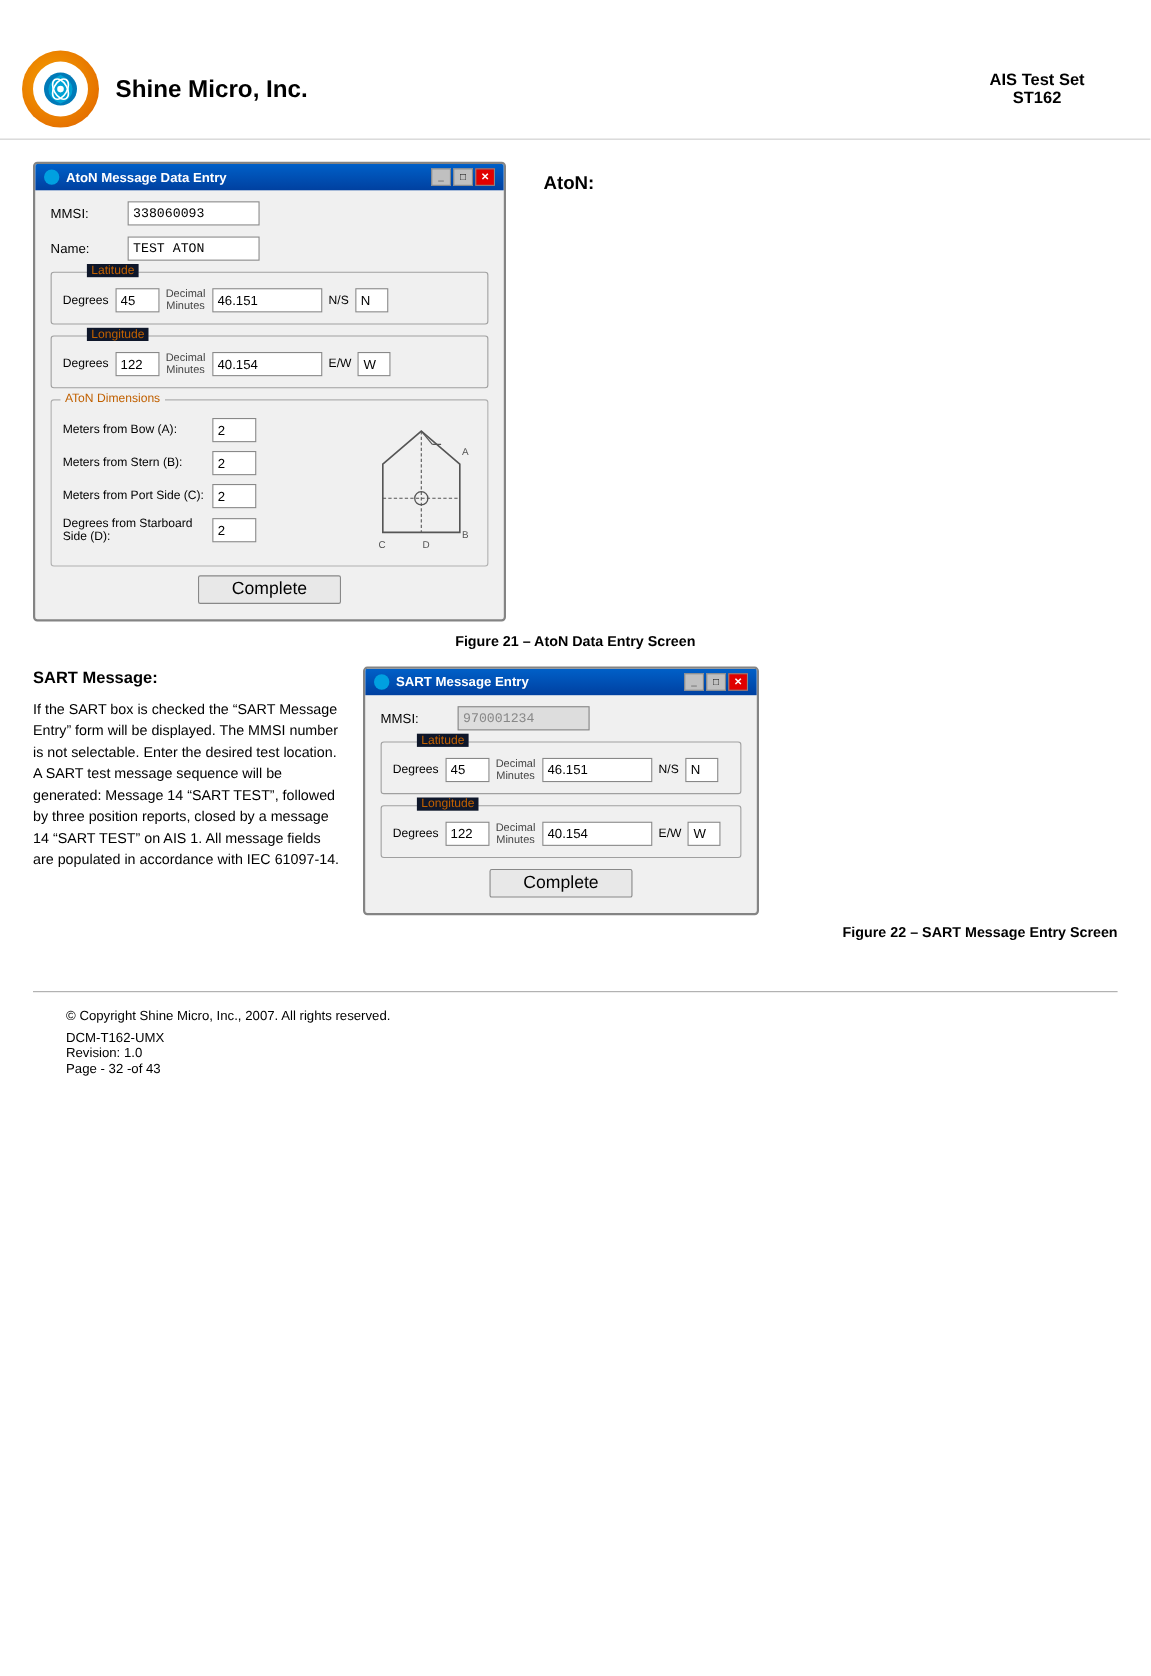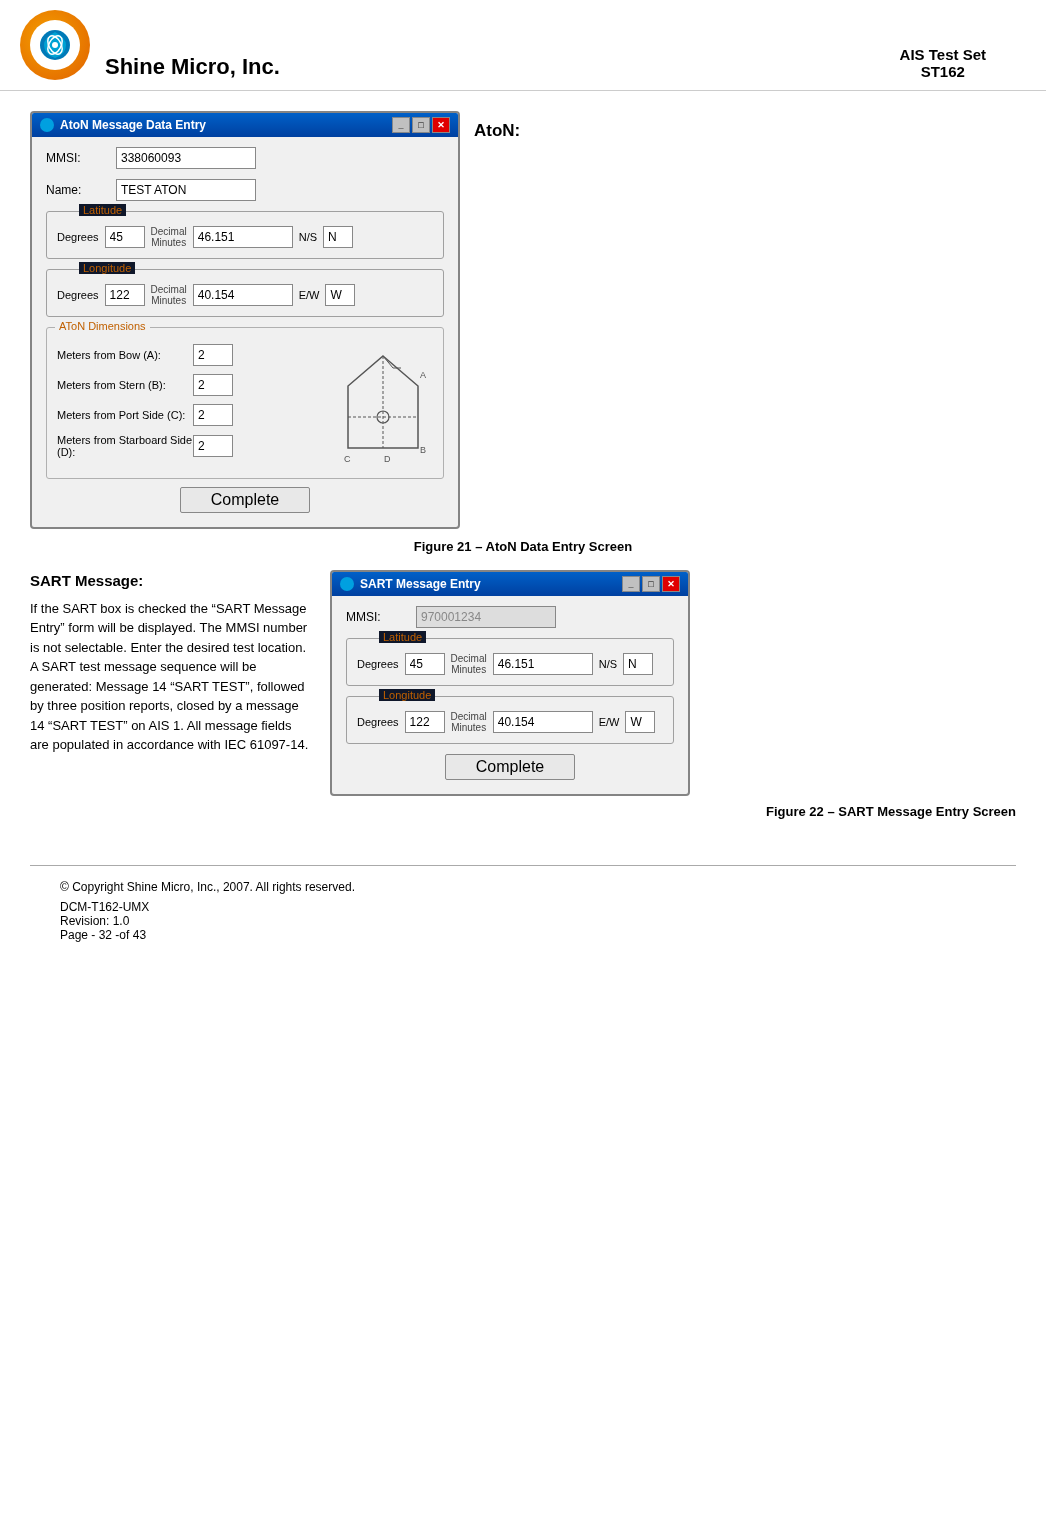--- a/index.html
+++ b/index.html
@@ -8,23 +8,24 @@
       font-size: 13px;
       background: #fff;
       width: 1046px;
       min-height: 1524px;
       color: #000;
     }
 
     
     .header {
       display: flex;
-      align-items: flex-end;
+      align-items: center;
       padding: 10px 20px;
       border-bottom: 1px solid #ccc;
+      margin-top: 36px;
     }
     .logo-circle {
       width: 70px;
       height: 70px;
       border-radius: 50%;
       background: radial-gradient(circle at 40% 40%, #f5a000, #e06000);
       display: flex;
       align-items: center;
       justify-content: center;
       margin-right: 15px;
@@ -58,21 +59,21 @@
     }
 
     
     .main-content {
       padding: 20px 30px;
     }
 
     
     .two-col {
       display: flex;
-      gap: 4px;
+      gap: 24px;
       margin-bottom: 10px;
     }
 
     .left-col {
       flex: 0 0 440px;
     }
 
     .right-col {
       flex: 1;
       padding-top: 10px;
@@ -143,21 +144,21 @@
       font-size: 12px;
       color: #000;
     }
     .form-input {
       border: 1px solid #888;
       background: #fff;
       padding: 2px 4px;
       font-size: 12px;
       height: 22px;
     }
-    .input-wide { width: 140px; }
+    .input-wide { width: 120px; font-family: Liberation Mono, monospace; }
     .input-medium { width: 100px; }
     .input-small { width: 40px; }
     .input-tiny { width: 30px; }
 
     
     .group-box {
       border: 1px solid #a0a0a0;
       border-radius: 3px;
       margin-bottom: 10px;
       padding: 6px 10px 10px;
@@ -390,21 +391,21 @@
               </div>
               <div class="dim-row">
                 <span class="dim-label">Meters from Stern (B):</span>
                 <input class="form-input input-small" value="2" readonly="" style="">
               </div>
               <div class="dim-row">
                 <span class="dim-label">Meters from Port Side (C):</span>
                 <input class="form-input input-small" value="2" readonly="" style="">
               </div>
               <div class="dim-row">
-                <span class="dim-label">Meters from Starboard Side (D):</span>
+                <span class="dim-label">Degrees from Starboard Side (D):</span>
                 <input class="form-input input-small" value="2" readonly="" style="">
               </div>
             </div>
 
             <div class="dim-diagram">
               <svg width="90" height="120" viewBox="0 0 90 120">
 
                 <polygon points="45,8 80,38 80,100 10,100 10,38" fill="none" stroke="#555" stroke-width="1.5"></polygon>
 
                 <line x1="10" y1="69" x2="80" y2="69" stroke="#555" stroke-width="1" stroke-dasharray="3,2"></line>

